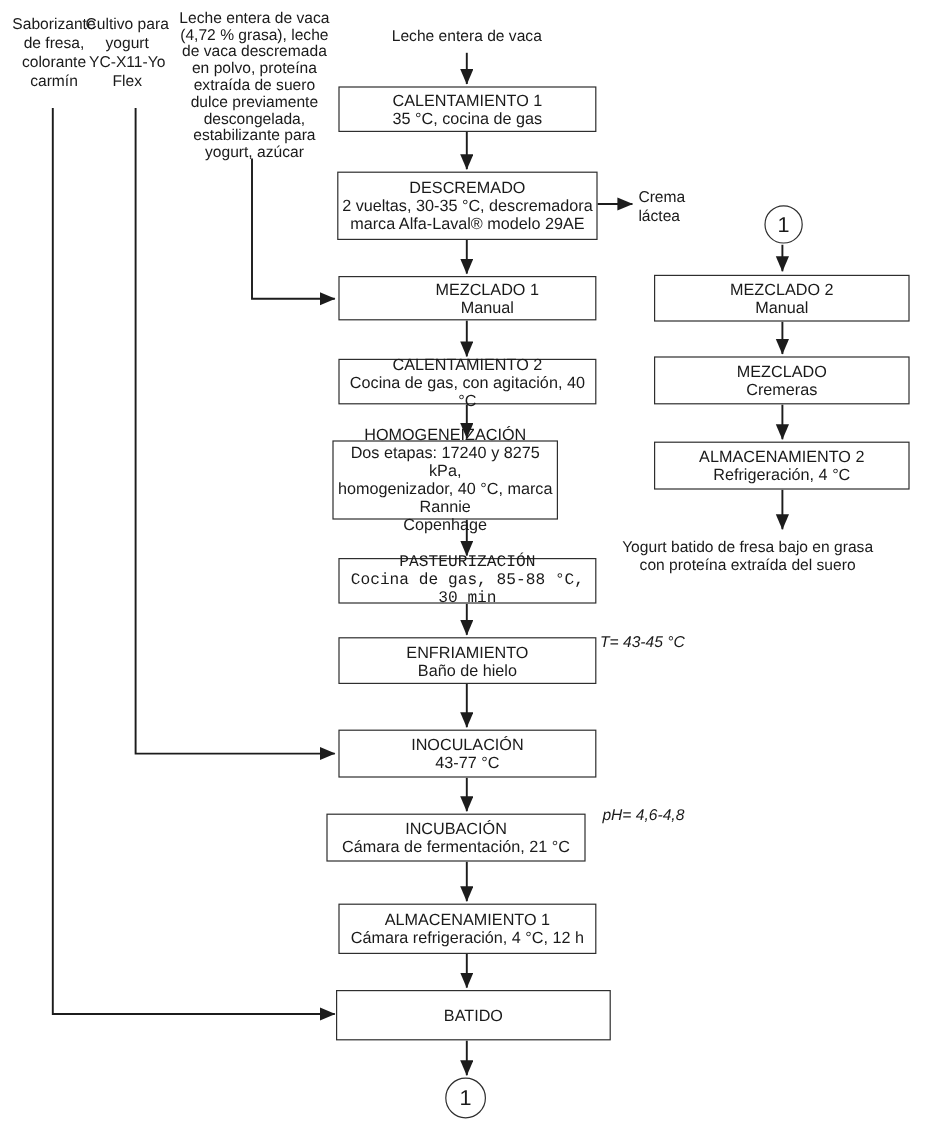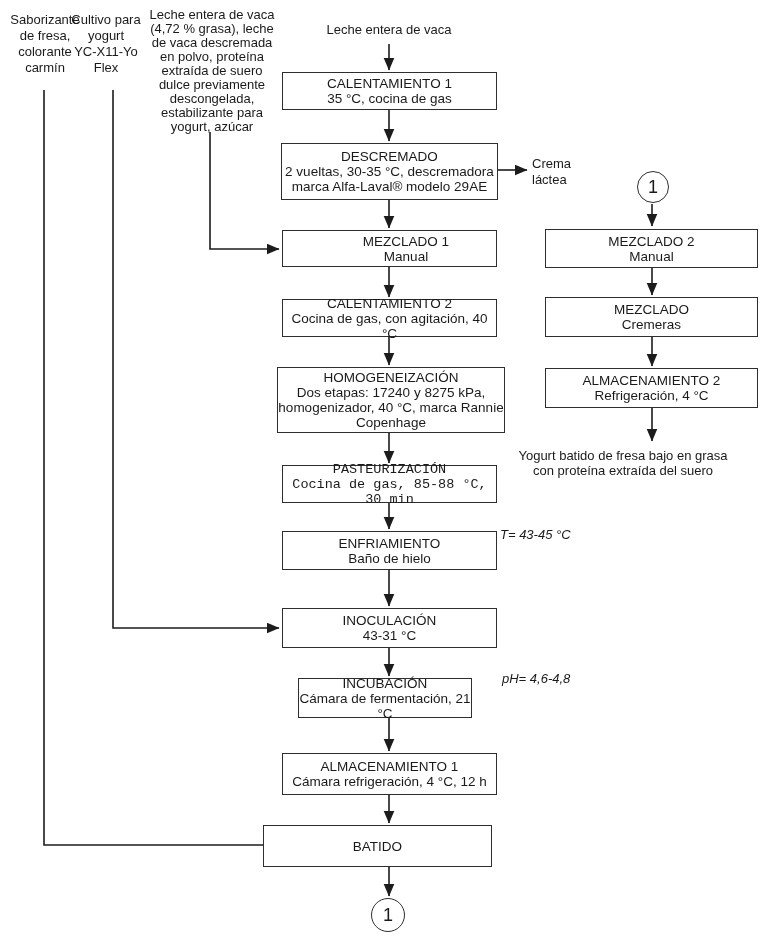--- a/index.html
+++ b/index.html
@@ -119,47 +119,47 @@
 marca Alfa-Laval® modelo 29AE</div>
   </div>
   <div class="box" style="left:282px; top:230px; width:215px; height:37px;padding-left:33px;">
     <div class="box-title">MEZCLADO 1</div>
     <div class="box-detail">Manual</div>
   </div>
   <div class="box" style="left:282px; top:299px; width:215px; height:38px;">
     <div class="box-title">CALENTAMIENTO 2</div>
     <div class="box-detail">Cocina de gas, con agitación, 40 °C</div>
   </div>
-  <div class="box" style="left:277px; top:367px; width:228px; height:66px;">
+  <div class="box" style="left:277px; top:367px; width:188px; height:66px;">
     <div class="box-title">HOMOGENEIZACIÓN</div>
     <div class="box-detail">Dos etapas: 17240 y 8275 kPa,
 homogenizador, 40 °C, marca Rannie
 Copenhage</div>
   </div>
   <div class="box" style="left:282px; top:465px; width:215px; height:38px;font-family:Liberation Mono, monospace;">
     <div class="box-title">PASTEURIZACIÓN</div>
     <div class="box-detail">Cocina de gas, 85-88 °C, 30 min</div>
   </div>
   <div class="box" style="left:282px; top:531px; width:215px; height:39px;">
     <div class="box-title">ENFRIAMIENTO</div>
     <div class="box-detail">Baño de hielo</div>
   </div>
   <div class="box" style="left:282px; top:608px; width:215px; height:40px;">
     <div class="box-title">INOCULACIÓN</div>
-    <div class="box-detail">43-31 °C</div>
+    <div class="box-detail">43-77 °C</div>
   </div>
-  <div class="box" style="left:298px; top:678px; width:174px; height:40px;">
+  <div class="box" style="left:272px; top:678px; width:216px; height:40px;">
     <div class="box-title">INCUBACIÓN</div>
     <div class="box-detail">Cámara de fermentación, 21 °C</div>
   </div>
   <div class="box" style="left:282px; top:753px; width:215px; height:42px;">
     <div class="box-title">ALMACENAMIENTO 1</div>
     <div class="box-detail">Cámara refrigeración, 4 °C, 12 h</div>
   </div>
-  <div class="box" style="left:263px; top:825px; width:229px; height:42px;">
+  <div class="box" style="left:280px; top:825px; width:229px; height:42px;">
     <div class="box-title">BATIDO</div>
   </div>
 
   <div class="box" style="left:545px; top:229px; width:213px; height:39px;">
     <div class="box-title">MEZCLADO 2</div>
     <div class="box-detail">Manual</div>
   </div>
   <div class="box" style="left:545px; top:297px; width:213px; height:40px;">
     <div class="box-title">MEZCLADO</div>
     <div class="box-detail">Cremeras</div>

